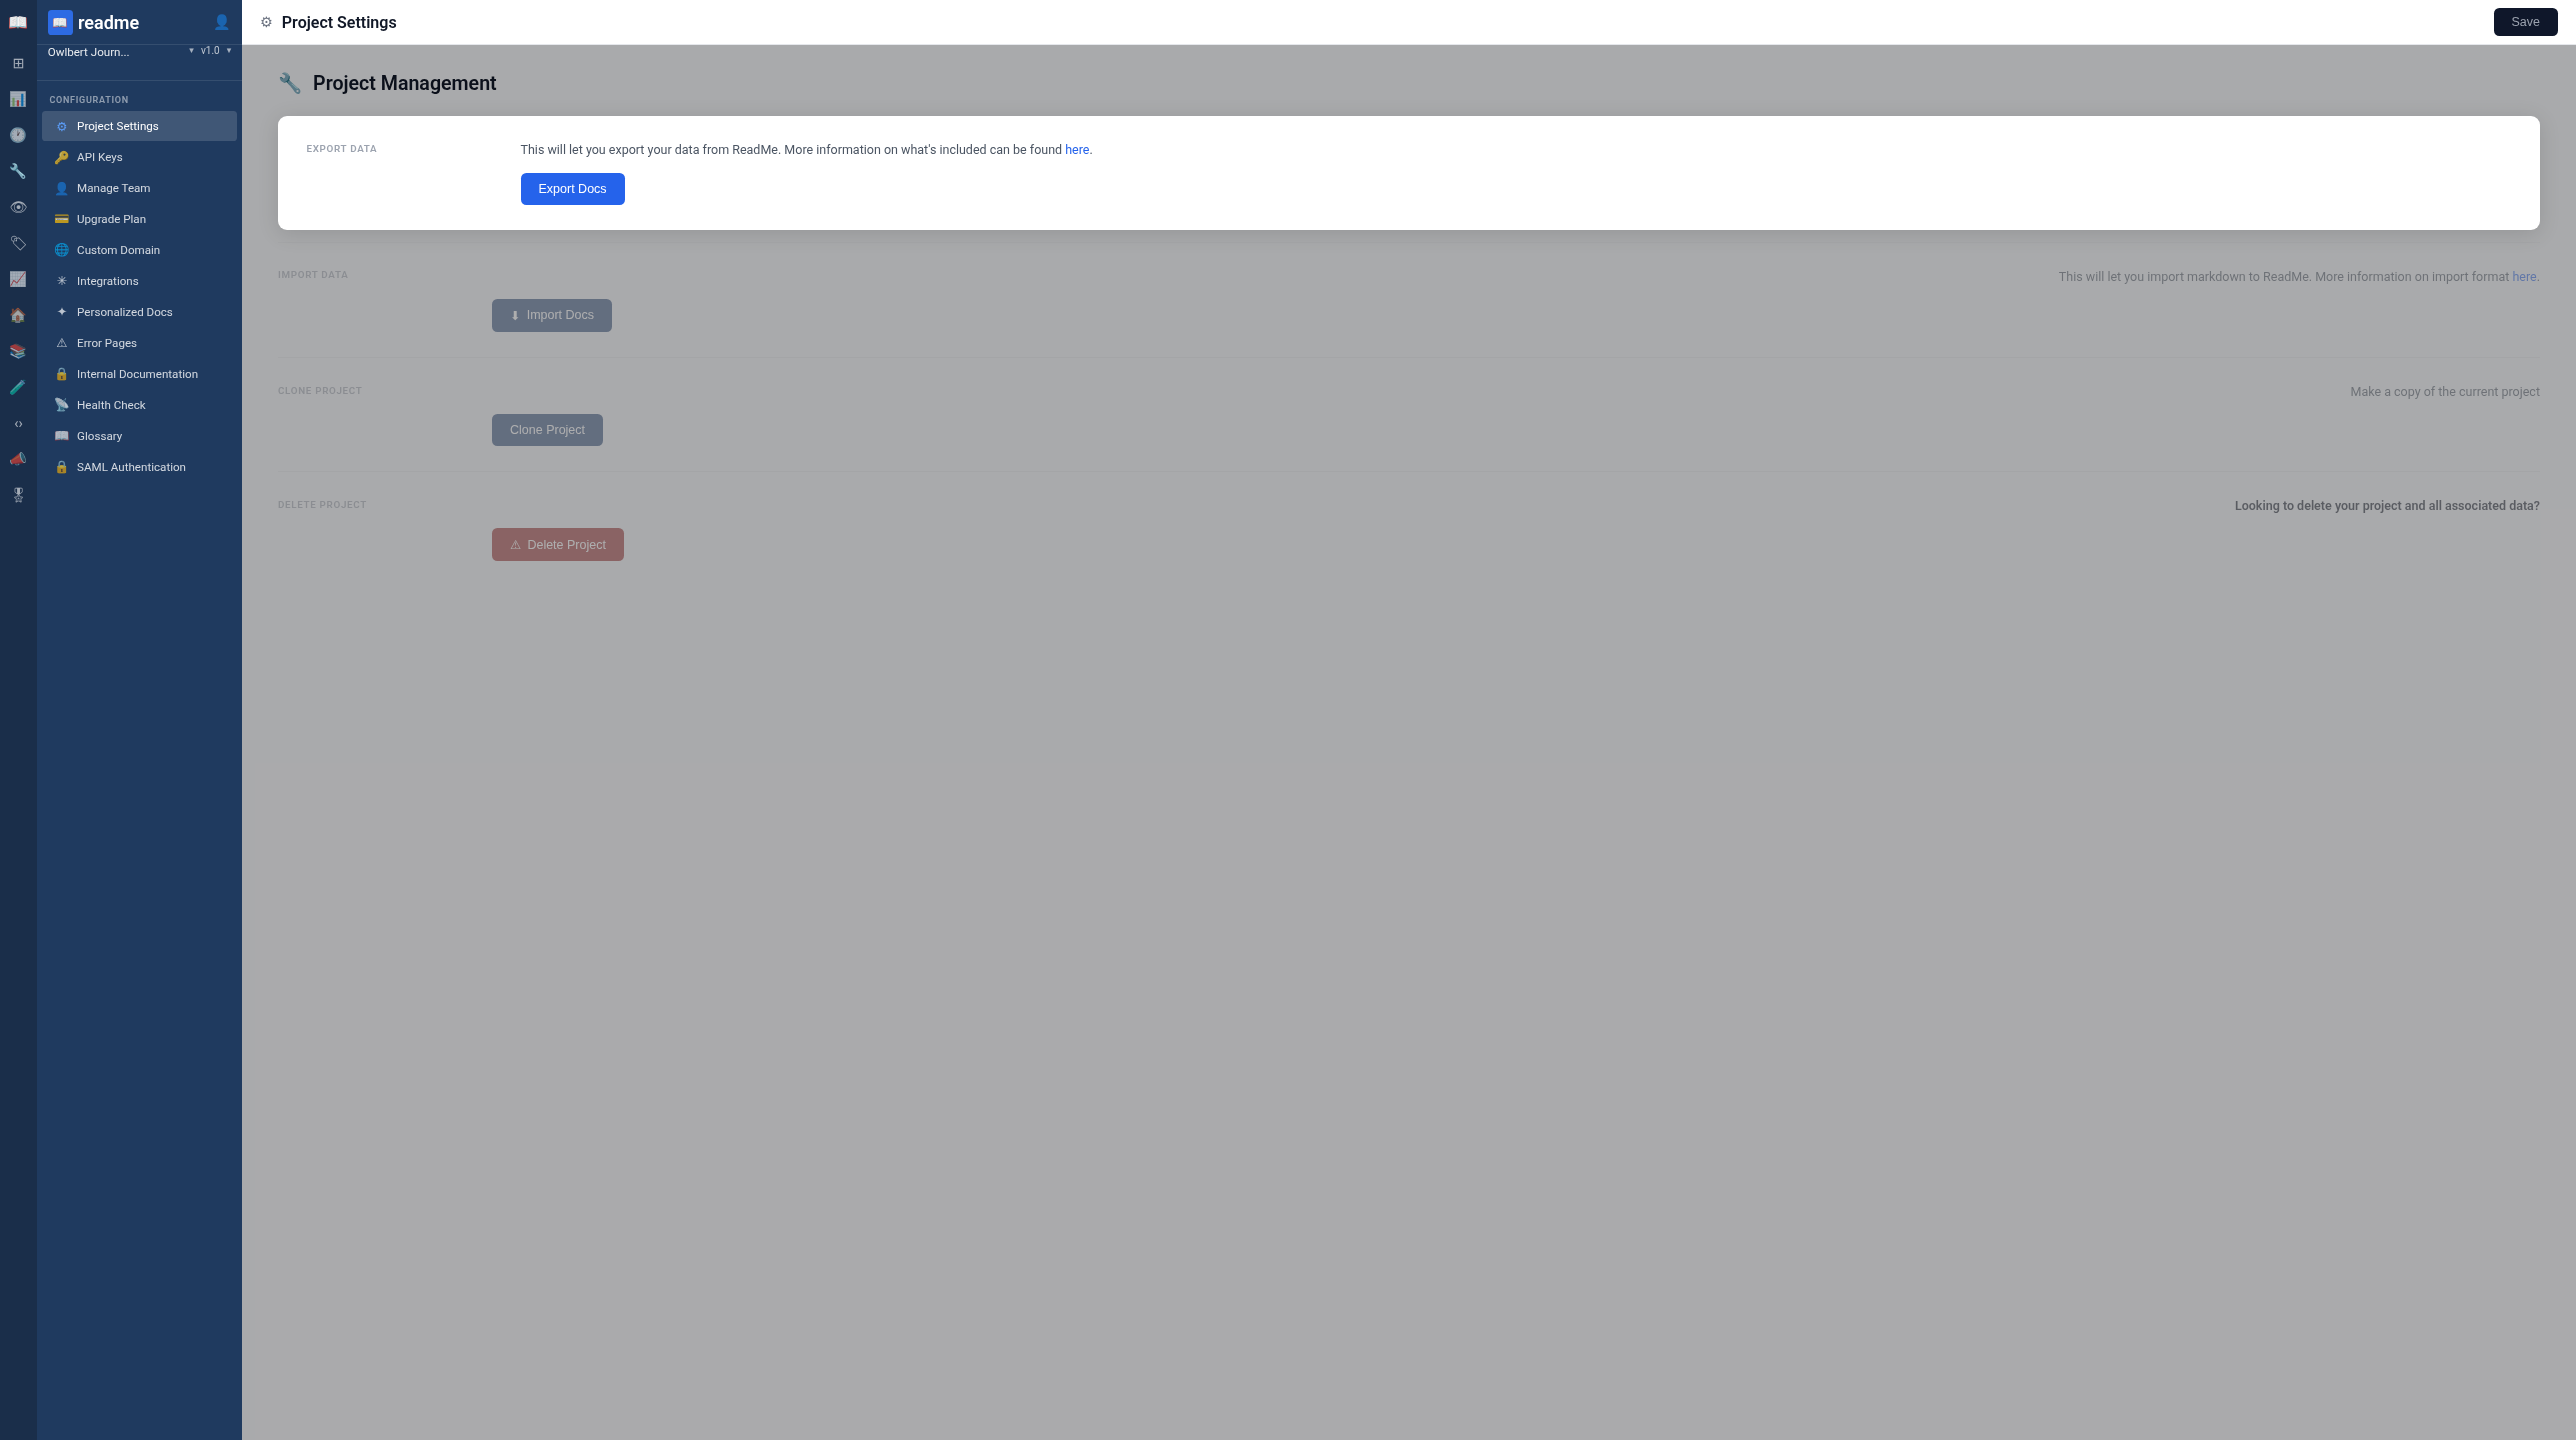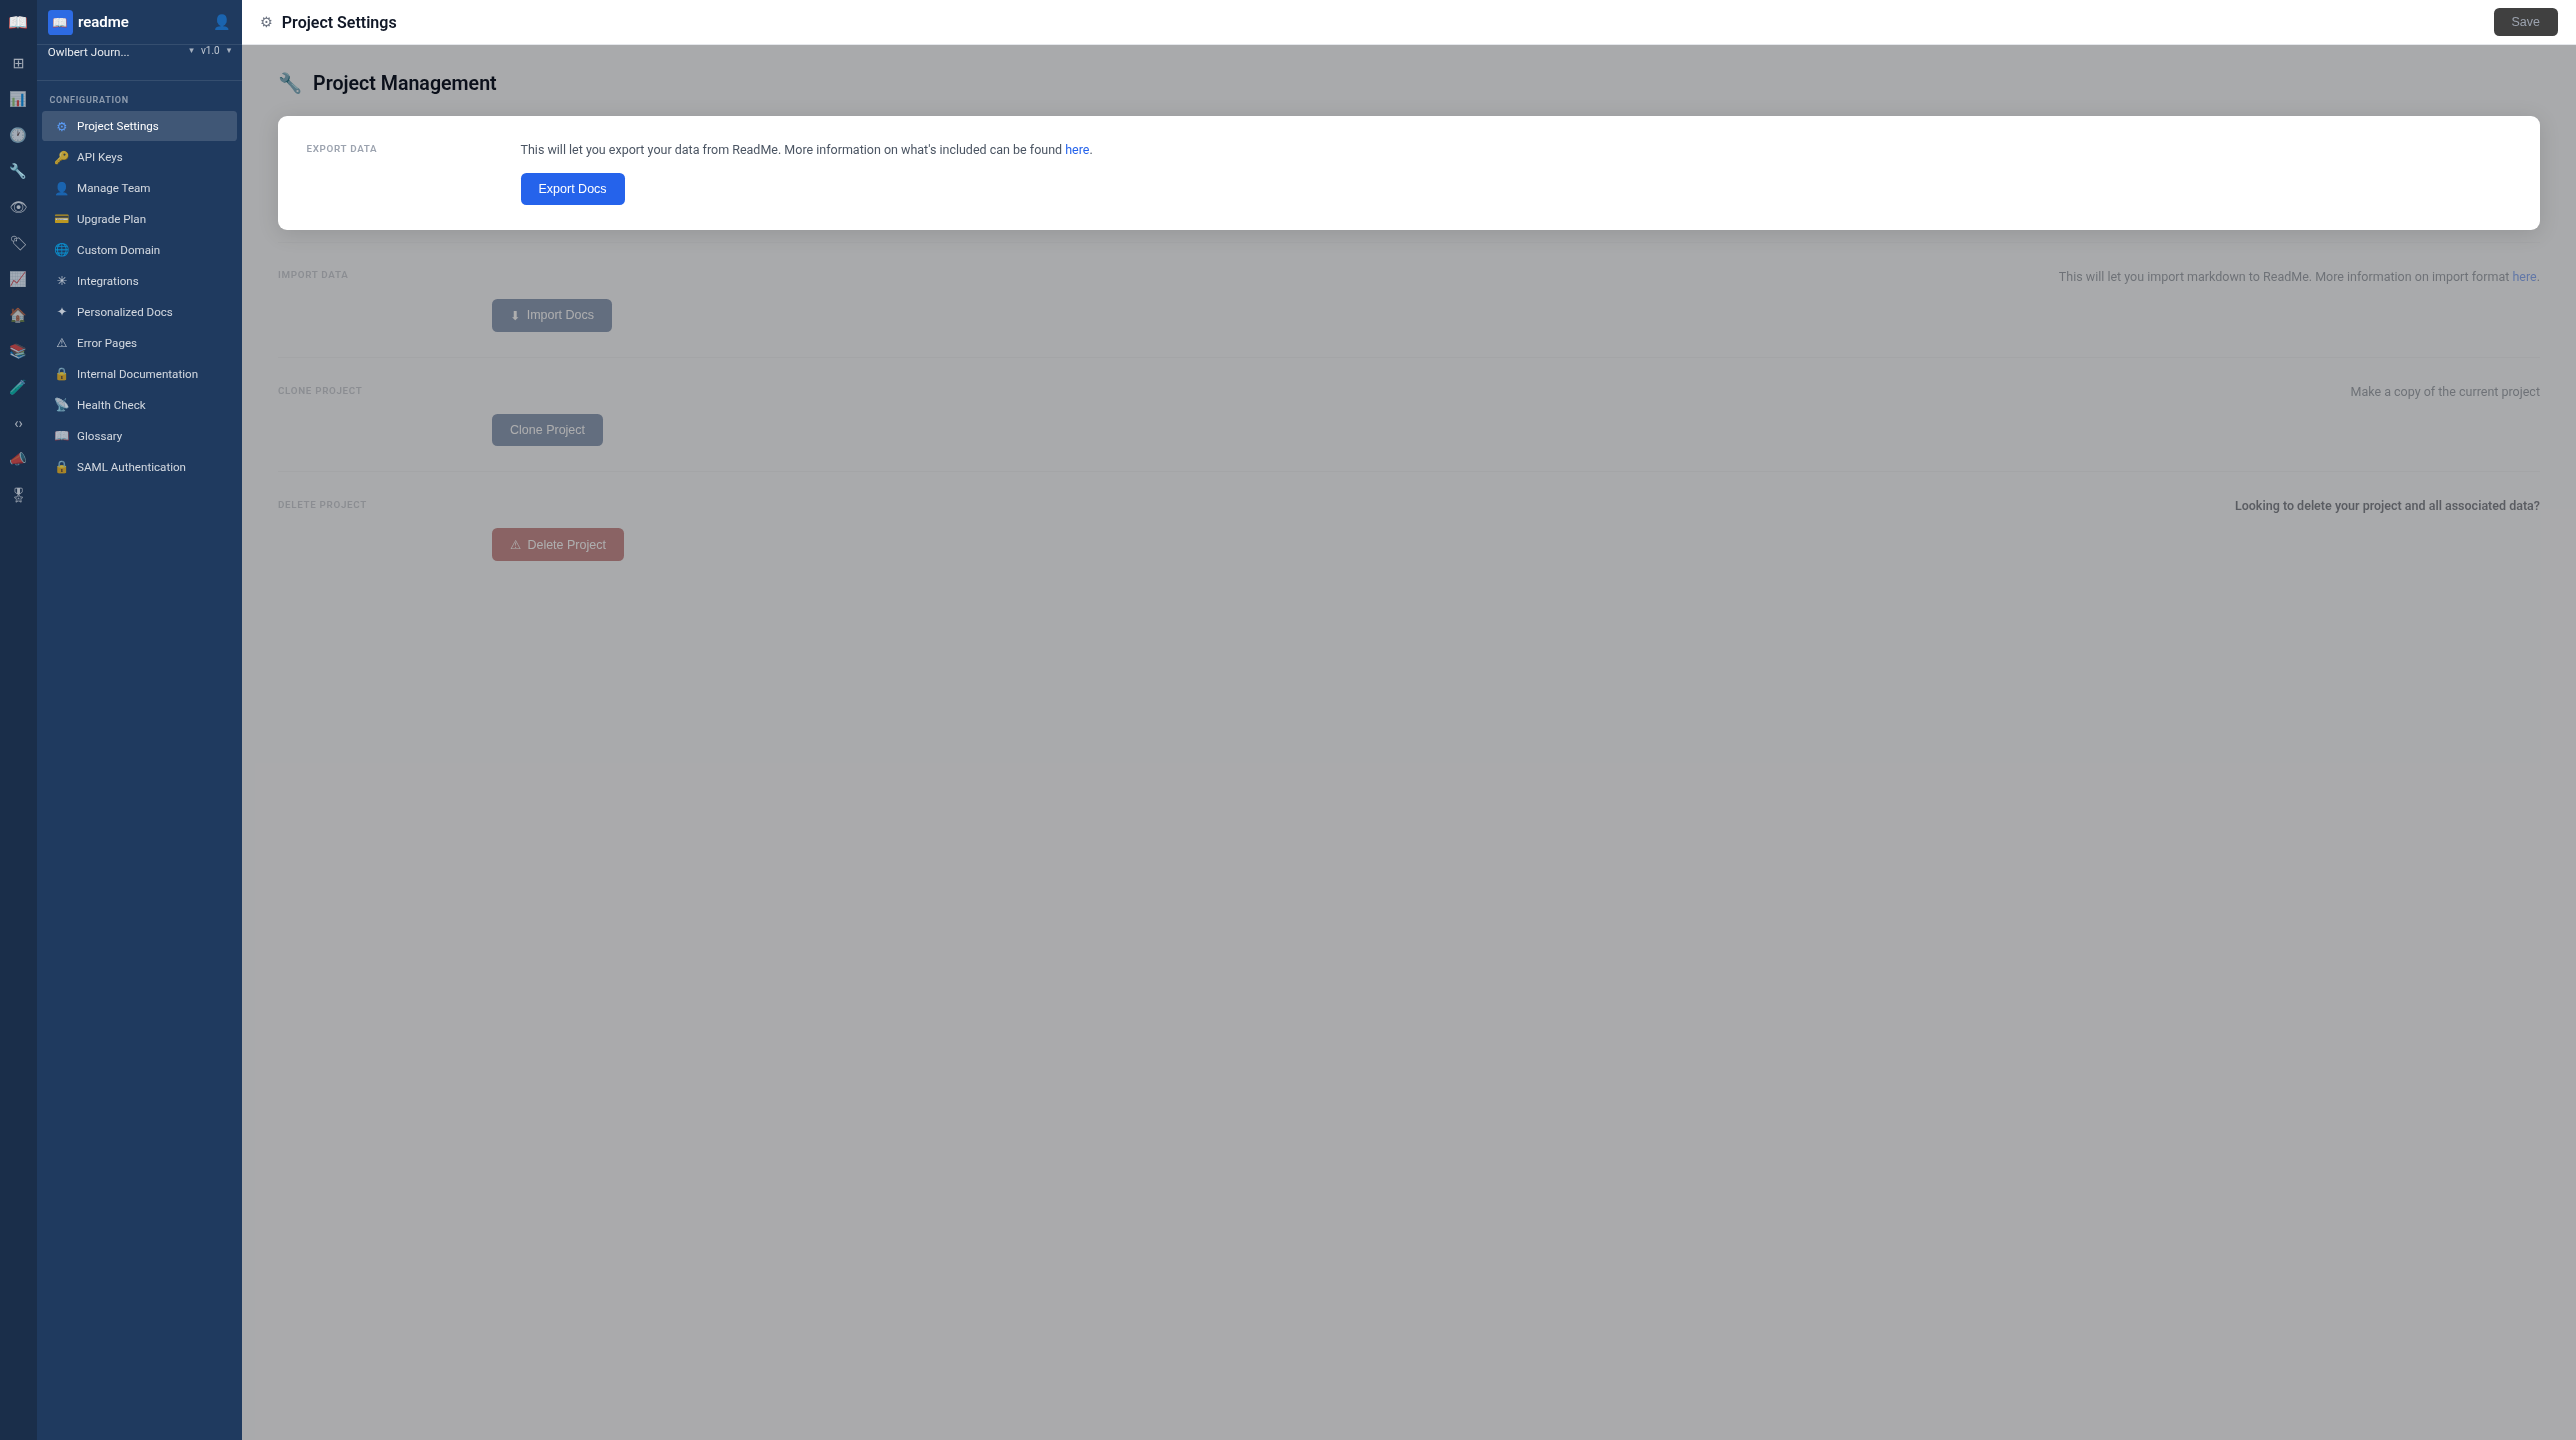--- a/index.html
+++ b/index.html
@@ -67,21 +67,21 @@
       height: 25px;
       background: #2d6be4;
       border-radius: 3.6px;
       display: flex;
       align-items: center;
       justify-content: center;
       font-size: 12.5px;
       color: white;
     }
     .sidebar-logo-text {
-      font-size: 15px;
+      font-size: 18px;
       font-weight: 600;
       color: #fff;
     }
     .sidebar-user-icon {
       color: rgba(255,255,255,0.7);
       font-size: 14.3px;
     }
     .sidebar-project {
       height: 36px;
       display: flex;
@@ -172,21 +172,21 @@
       color: #6b7280;
       font-size: 14.3px;
     }
     .topbar-title {
       font-size: 16px;
       font-weight: 600;
       color: #111827;
       flex: 1;
     }
     .topbar-save-btn {
-      background: #404040;
+      background: #0f172a;
       border: none;
       padding: 7.1px 18px;
       border-radius: 5.3px;
       font-size: 12.5px;
       color: #9ca3af;
       cursor: pointer;
     }
 
     
     .content {

